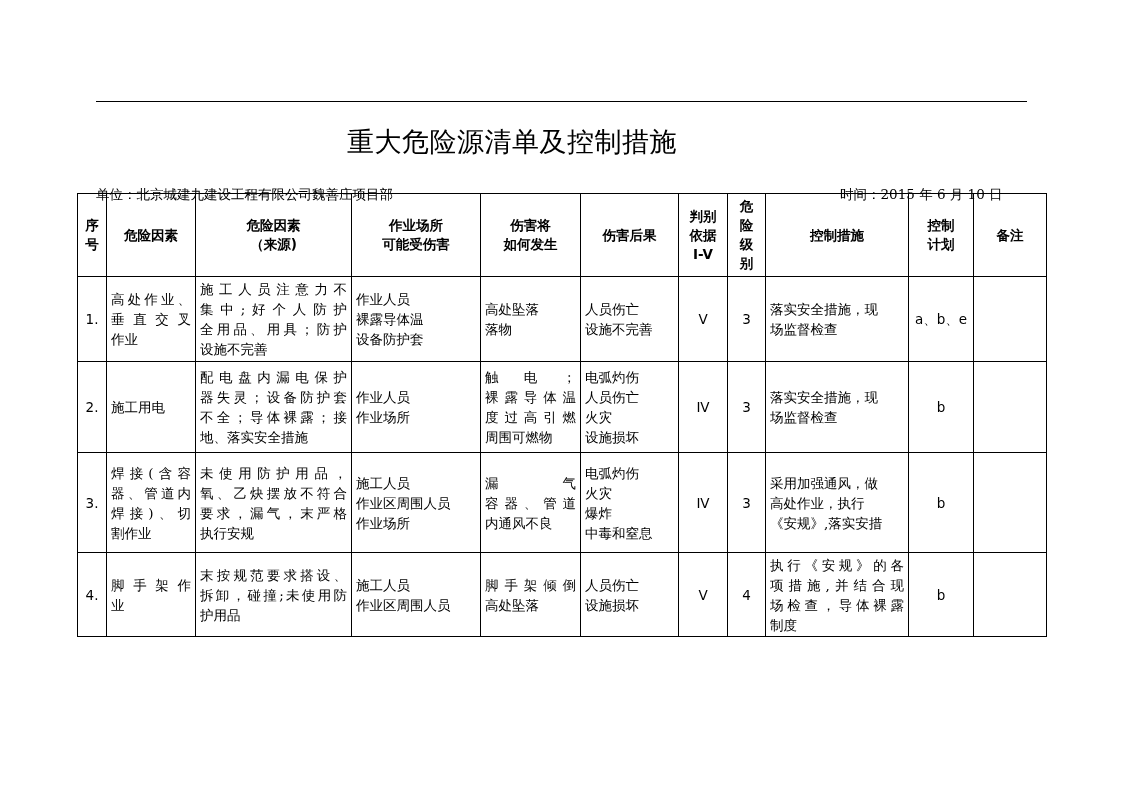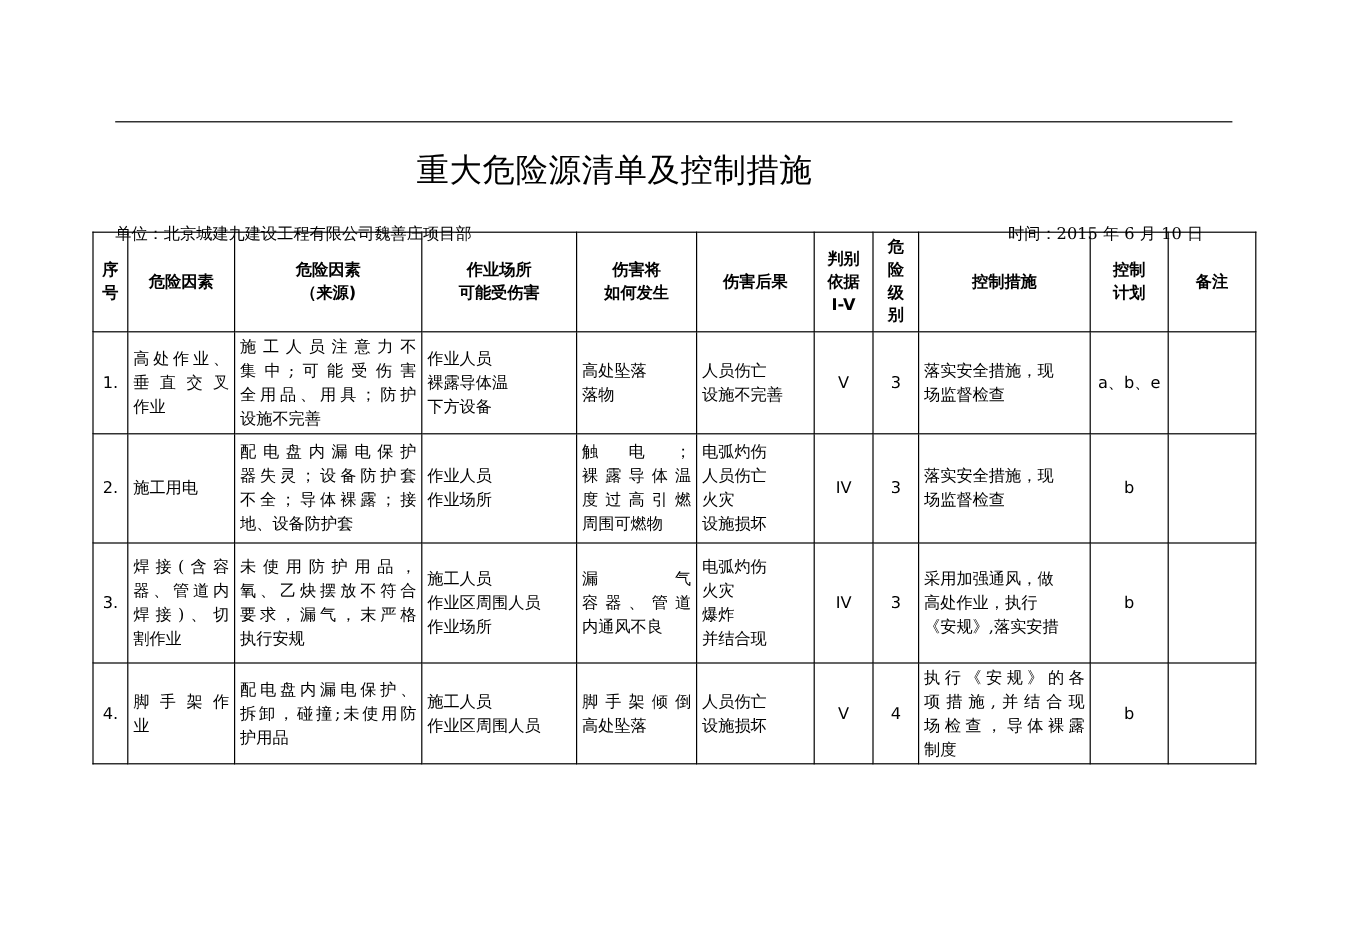--- a/index.html
+++ b/index.html
@@ -93,28 +93,28 @@
   <tbody id="body">
       <tr style="height: 85px;">
         <td class="seq">1.</td>
         <td class="just">
           <span class="ln">高处作业、</span>
           <span class="ln">垂直交叉</span>
           <span class="ln last">作业</span>
         </td>
         <td class="just">
           <span class="ln">施工人员注意力不</span>
-          <span class="ln">集中;可能受伤害</span>
+          <span class="ln">集中;好个人防护</span>
           <span class="ln">全用品、用具；防护</span>
           <span class="ln last">设施不完善</span>
         </td>
         <td>
           <span class="ln">作业人员</span>
           <span class="ln">裸露导体温</span>
-          <span class="ln last">下方设备</span>
+          <span class="ln last">设备防护套</span>
         </td>
         <td>
           <span class="ln">高处坠落</span>
           <span class="ln last">落物</span>
         </td>
         <td>
           <span class="ln">人员伤亡</span>
           <span class="ln last">设施不完善</span>
         </td>
         <td class="c">V</td>
@@ -128,21 +128,21 @@
       </tr>
       <tr style="height: 91px;">
         <td class="seq">2.</td>
         <td class="just">
           <span class="ln last">施工用电</span>
         </td>
         <td class="just">
           <span class="ln">配电盘内漏电保护</span>
           <span class="ln">器失灵；设备防护套</span>
           <span class="ln">不全；导体裸露；接</span>
-          <span class="ln last">地、设备防护套</span>
+          <span class="ln last">地、落实安全措施</span>
         </td>
         <td>
           <span class="ln">作业人员</span>
           <span class="ln last">作业场所</span>
         </td>
         <td class="just">
           <span class="ln">触电；</span>
           <span class="ln">裸露导体温</span>
           <span class="ln">度过高引燃</span>
           <span class="ln last">周围可燃物</span>
@@ -183,40 +183,40 @@
         </td>
         <td class="just">
           <span class="ln">漏气</span>
           <span class="ln">容器、管道</span>
           <span class="ln last">内通风不良</span>
         </td>
         <td>
           <span class="ln">电弧灼伤</span>
           <span class="ln">火灾</span>
           <span class="ln">爆炸</span>
-          <span class="ln last">并结合现</span>
+          <span class="ln last">中毒和窒息</span>
         </td>
         <td class="c">IV</td>
         <td class="c">3</td>
         <td class="ctl">
           <span class="ln">采用加强通风，做</span>
           <span class="ln">高处作业，执行</span>
           <span class="ln last">《安规》,落实安措</span>
         </td>
         <td class="c">b</td>
         <td></td>
       </tr>
       <tr style="height: 84px;">
         <td class="seq">4.</td>
         <td class="just">
           <span class="ln">脚手架作</span>
           <span class="ln last">业</span>
         </td>
         <td class="just">
-          <span class="ln">配电盘内漏电保护、</span>
+          <span class="ln">末按规范要求搭设、</span>
           <span class="ln">拆卸，碰撞;未使用防</span>
           <span class="ln last">护用品</span>
         </td>
         <td>
           <span class="ln">施工人员</span>
           <span class="ln last">作业区周围人员</span>
         </td>
         <td class="just">
           <span class="ln">脚手架倾倒</span>
           <span class="ln last">高处坠落</span>

